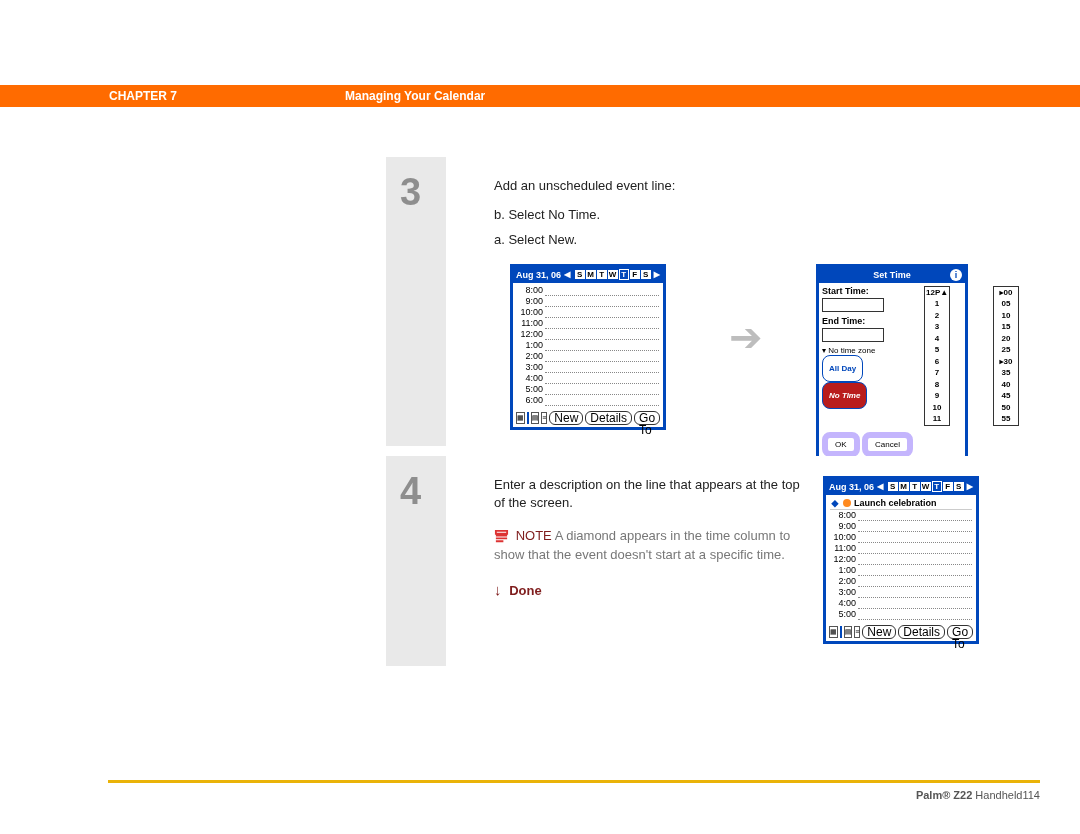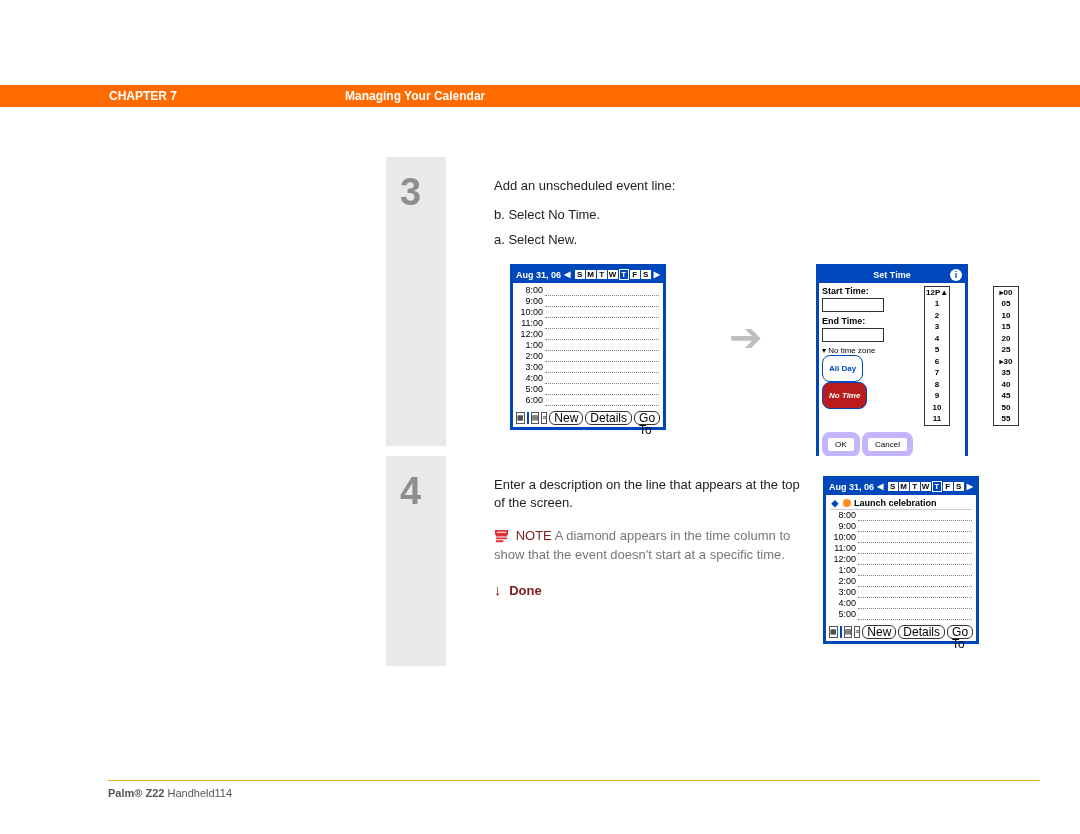--- a/index.html
+++ b/index.html
@@ -107,22 +107,22 @@
   .row-screens { position:relative; margin-top:14px; height:160px; }
 
   .event-row { display:flex; align-items:center; gap:3px; padding:1px 0; border-bottom:1px solid #ccc;}
   .event-row .diamond { width:10px; text-align:center; color:#0047bb; font-weight:bold;}
   .event-row .bullet { width:8px; height:8px; border-radius:50%; background:#ff8a1f; display:inline-block;}
   .event-row .txt b { font-weight:bold; }
 
   
   .footer {
     position:absolute; left:108px; right:40px; top:780px;
-    border-top:1px solid #eab308; padding-top:6px; font-size:11px; color:#555;
-    display:flex; justify-content:flex-start;
+    border-top:3px solid #eab308; padding-top:6px; font-size:11px; color:#555;
+    display:flex; justify-content:flex-end;
   }
 </style>
 </head>
 <body>
 
 <div class="page">
   <div class="hdr">
     <div class="chap">CHAPTER 7</div>
     <div class="title">Managing Your Calendar</div>
   </div>

